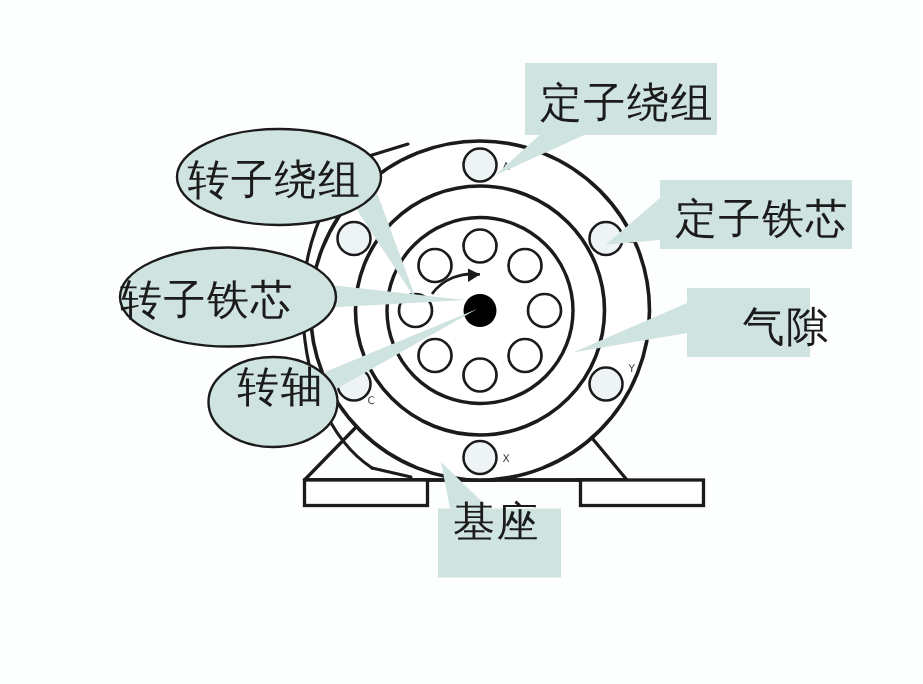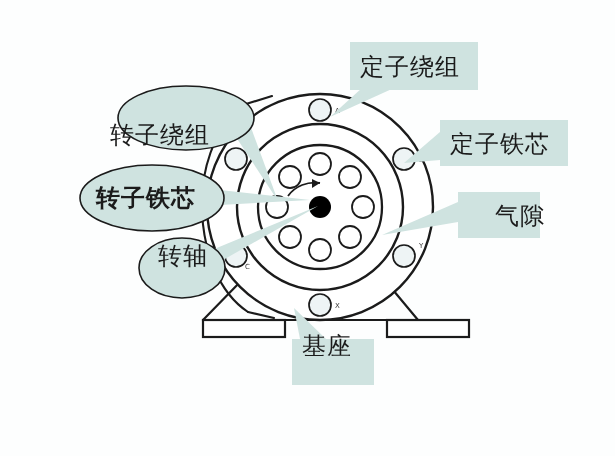--- a/index.html
+++ b/index.html
@@ -21,21 +21,21 @@
   #diagram-svg {
     position: absolute;
     left: 0;
     top: 0;
     width: 615px;
     height: 456px;
   }
   .label-text {
     position: absolute;
     color: #1b1b1b;
-    font-size: 24px;
+    font-size: 28px;
     line-height: 1;
     letter-spacing: 1px;
     white-space: nowrap;
     font-family: "DejaVu Sans", "Liberation Sans", sans-serif;
     pointer-events: none;
   }
   .slot-letter {
     font-size: 7px;
     fill: #3a3a3a;
     font-family: "DejaVu Sans", "Liberation Sans", sans-serif;
@@ -146,21 +146,21 @@
     </g>
 
   </svg>
 
   <div class="label-text" style="left:360px; top:55px;">定子绕组</div>
 
   <div class="label-text" style="left:450px; top:132px;">定子铁芯</div>
 
   <div class="label-text" style="left:468px; top:204px;margin-left:27px;">气隙</div>
 
-  <div class="label-text" style="left:110px; top:106px;margin-top:17px;">转子绕组</div>
+  <div class="label-text" style="left:125px; top:106px;">转子绕组</div>
 
-  <div class="label-text" style="left:96px; top:186px;font-weight:bold;">转子铁芯</div>
+  <div class="label-text" style="left:80px; top:186px;">转子铁芯</div>
 
   <div class="label-text" style="left:158px; top:244px;">转轴</div>
 
   <div class="label-text" style="left:302px; top:334px;">基座</div>
 
 </div>
 
 </body></html>

